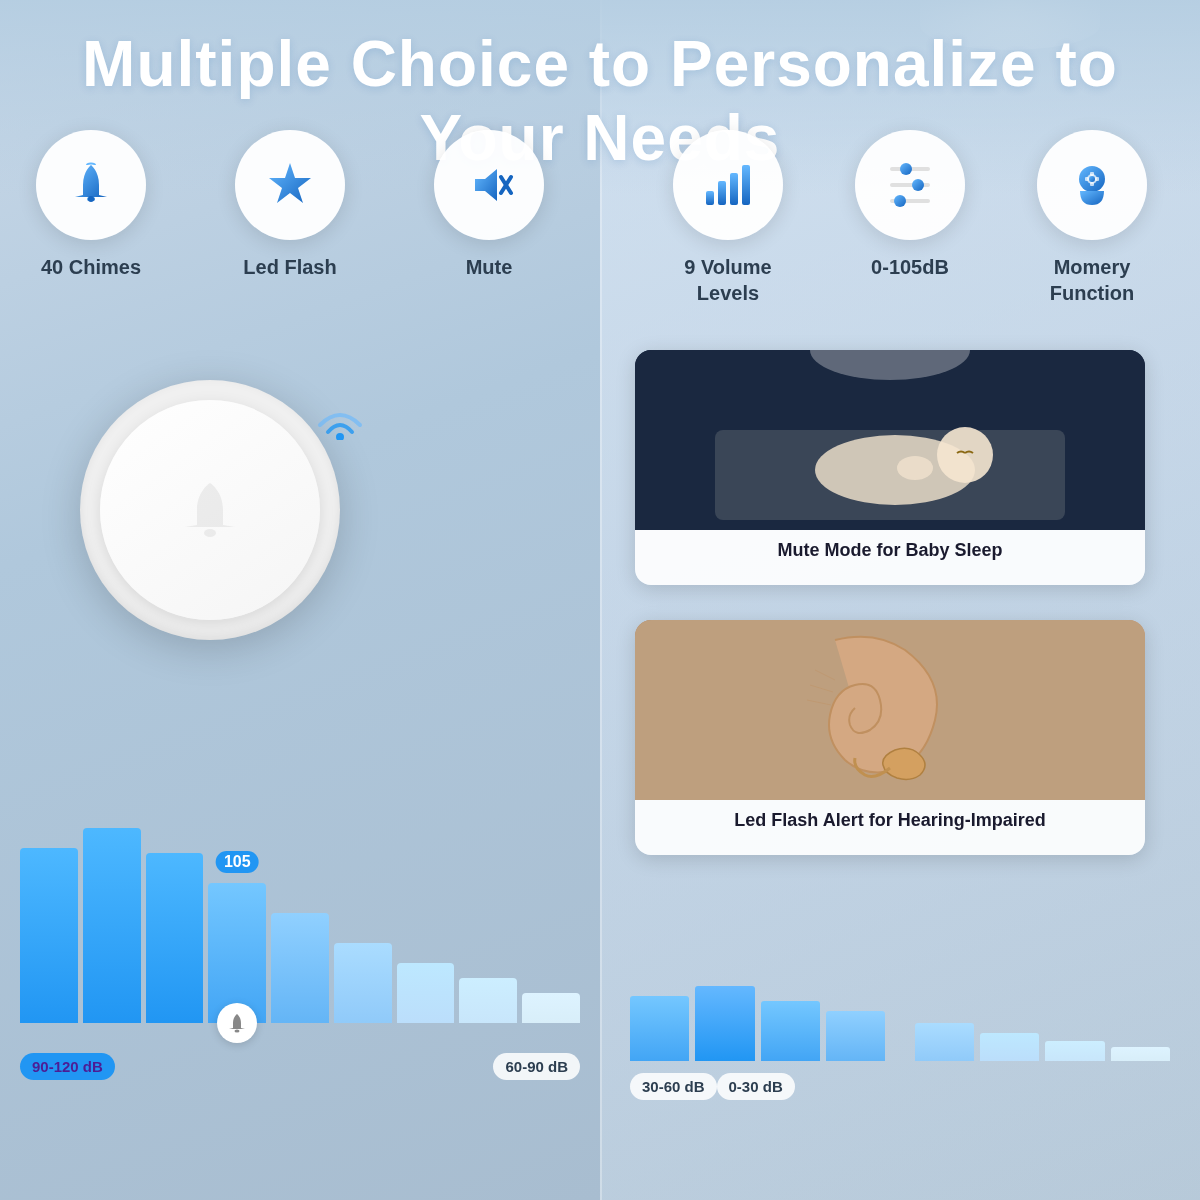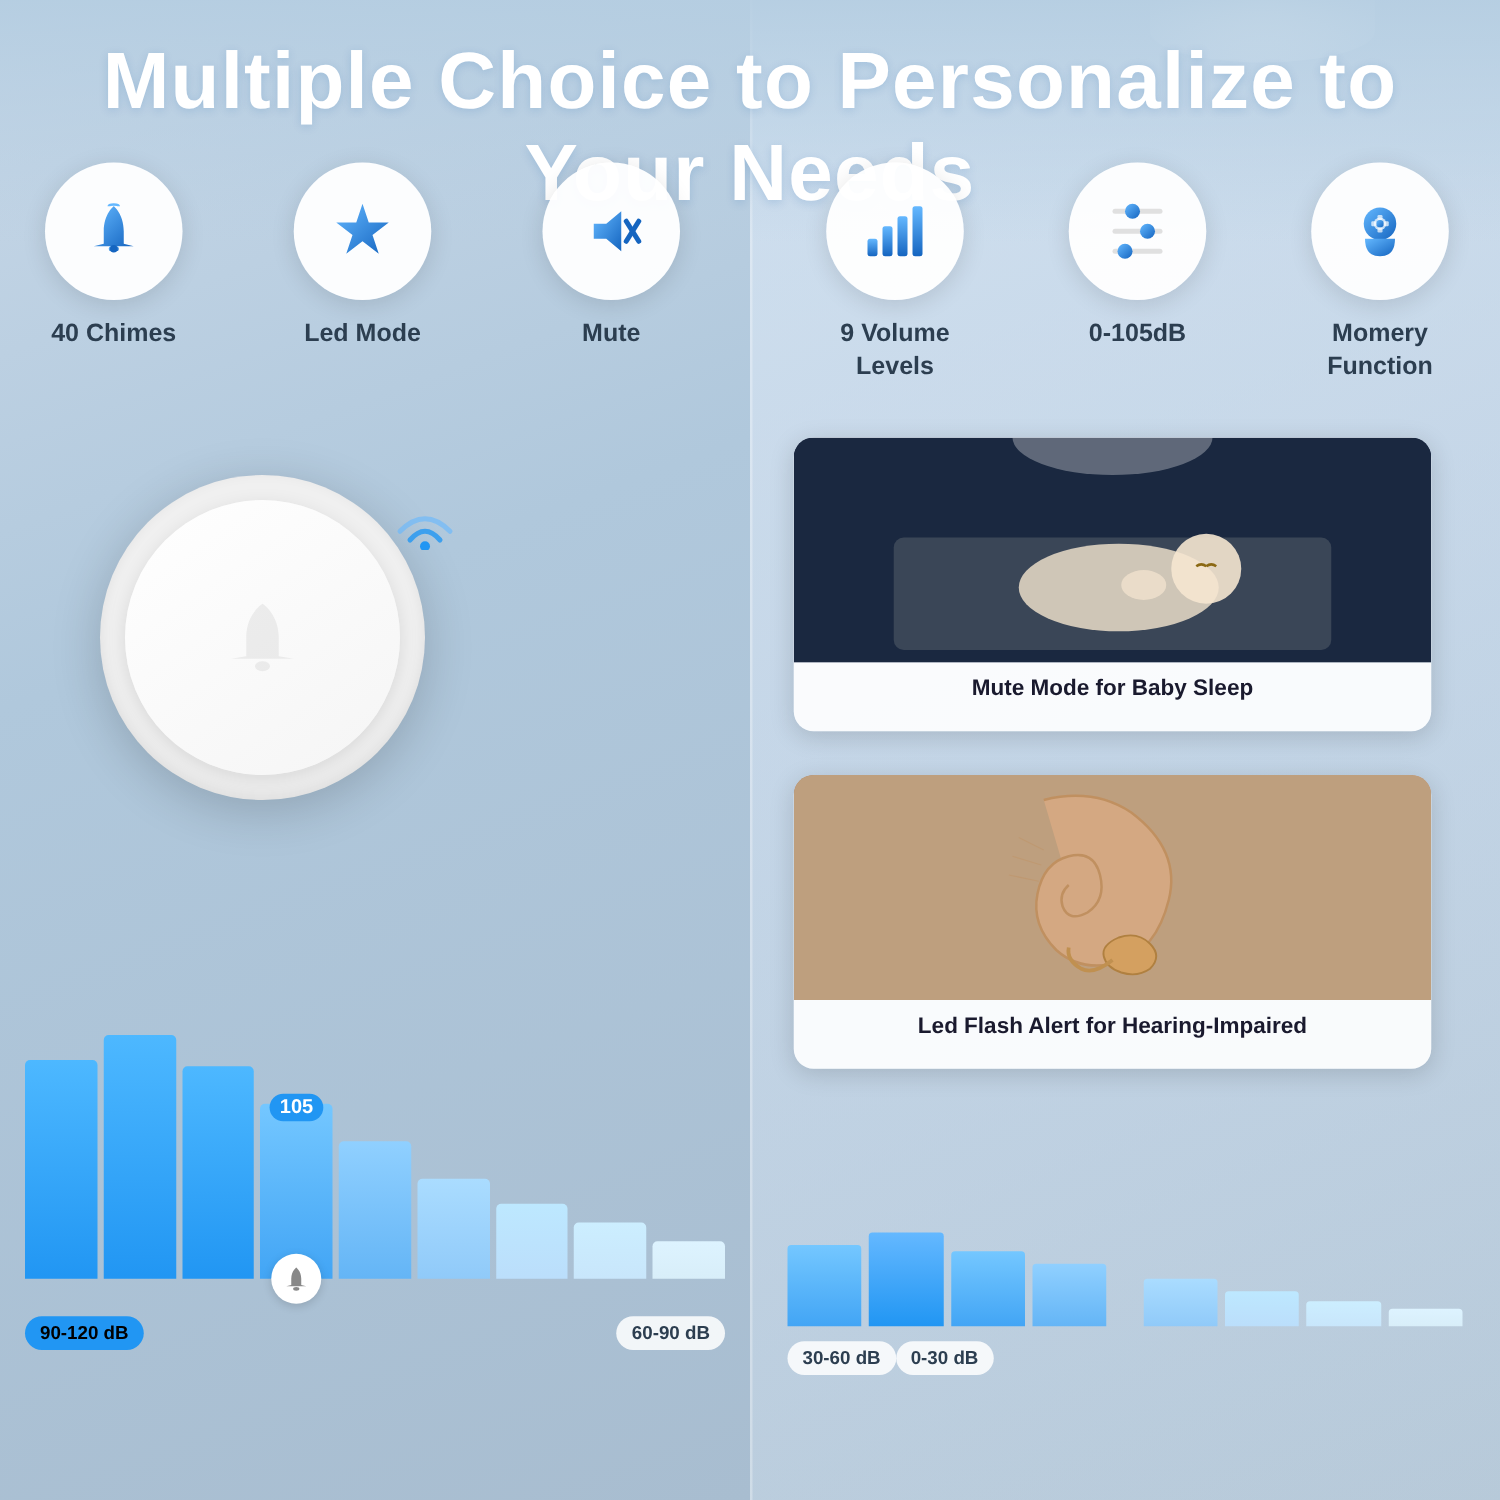--- a/index.html
+++ b/index.html
@@ -87,21 +87,21 @@
     }
 
     
     .features-row-right {
       position: absolute;
       top: 130px;
       right: 0;
       width: 580px;
       display: flex;
       justify-content: center;
-      gap: 24px;
+      gap: 12px;
       z-index: 10;
     }
 
     .feature-item-right {
       display: flex;
       flex-direction: column;
       align-items: center;
       width: 170px;
     }
 
@@ -197,21 +197,20 @@
       position: absolute;
       top: -32px;
       left: 50%;
       transform: translateX(-50%);
       background: #2196f3;
       color: white;
       font-size: 16px;
       font-weight: 700;
       padding: 2px 8px;
       border-radius: 12px;
-      margin-top: 24px;
     }
 
     .doorbell-small {
       position: absolute;
       bottom: -20px;
       left: 50%;
       transform: translateX(-50%);
       width: 40px;
       height: 40px;
       background: white;
@@ -232,21 +231,21 @@
       background: rgba(255,255,255,0.85);
       border-radius: 20px;
       padding: 5px 12px;
       font-size: 15px;
       font-weight: 700;
       color: #2c3e50;
     }
 
     .db-label-pill.highlight {
       background: #2196f3;
-      color: #000000;
+      color: #4c1d95;
     }
 
     
     .image-card {
       position: absolute;
       background: rgba(255,255,255,0.9);
       border-radius: 16px;
       overflow: hidden;
       box-shadow: 0 4px 20px rgba(0,0,0,0.15);
       z-index: 10;
@@ -403,21 +402,21 @@
         <svg viewBox="0 0 52 52">
           <defs>
             <linearGradient id="starGrad" x1="0" y1="0" x2="1" y2="1">
               <stop offset="0%" stop-color="#64b8ff"></stop>
               <stop offset="100%" stop-color="#1565c0"></stop>
             </linearGradient>
           </defs>
           <polygon points="26,4 31,19 47,19 34,29 39,44 26,34 13,44 18,29 5,19 21,19" fill="url(#starGrad)"></polygon>
         </svg>
       </div>
-      <span class="feature-label">Led Mode</span>
+      <span class="feature-label">Led Flash</span>
     </div>
 
     <div class="feature-item">
       <div class="feature-circle">
         <svg viewBox="0 0 52 52">
           <defs>
             <linearGradient id="muteGrad" x1="0" y1="0" x2="1" y2="1">
               <stop offset="0%" stop-color="#64b8ff"></stop>
               <stop offset="100%" stop-color="#1565c0"></stop>
             </linearGradient>

